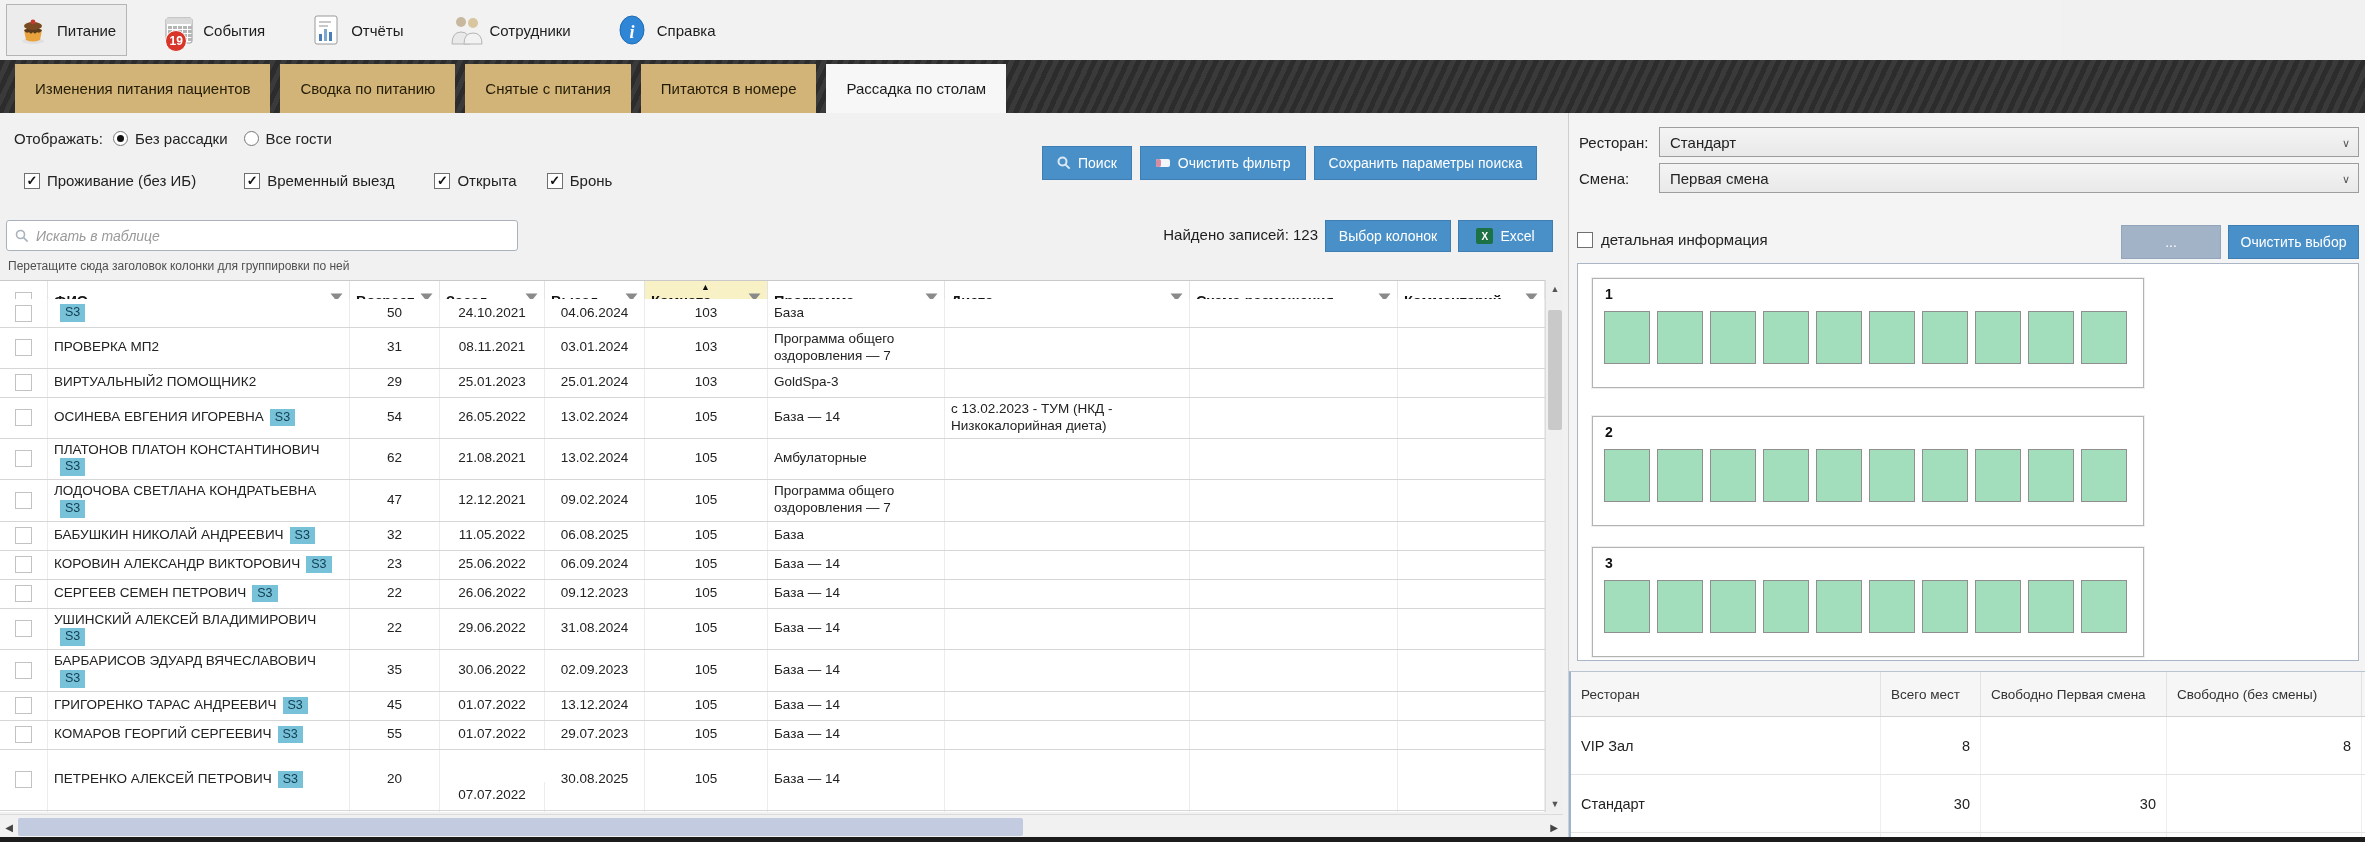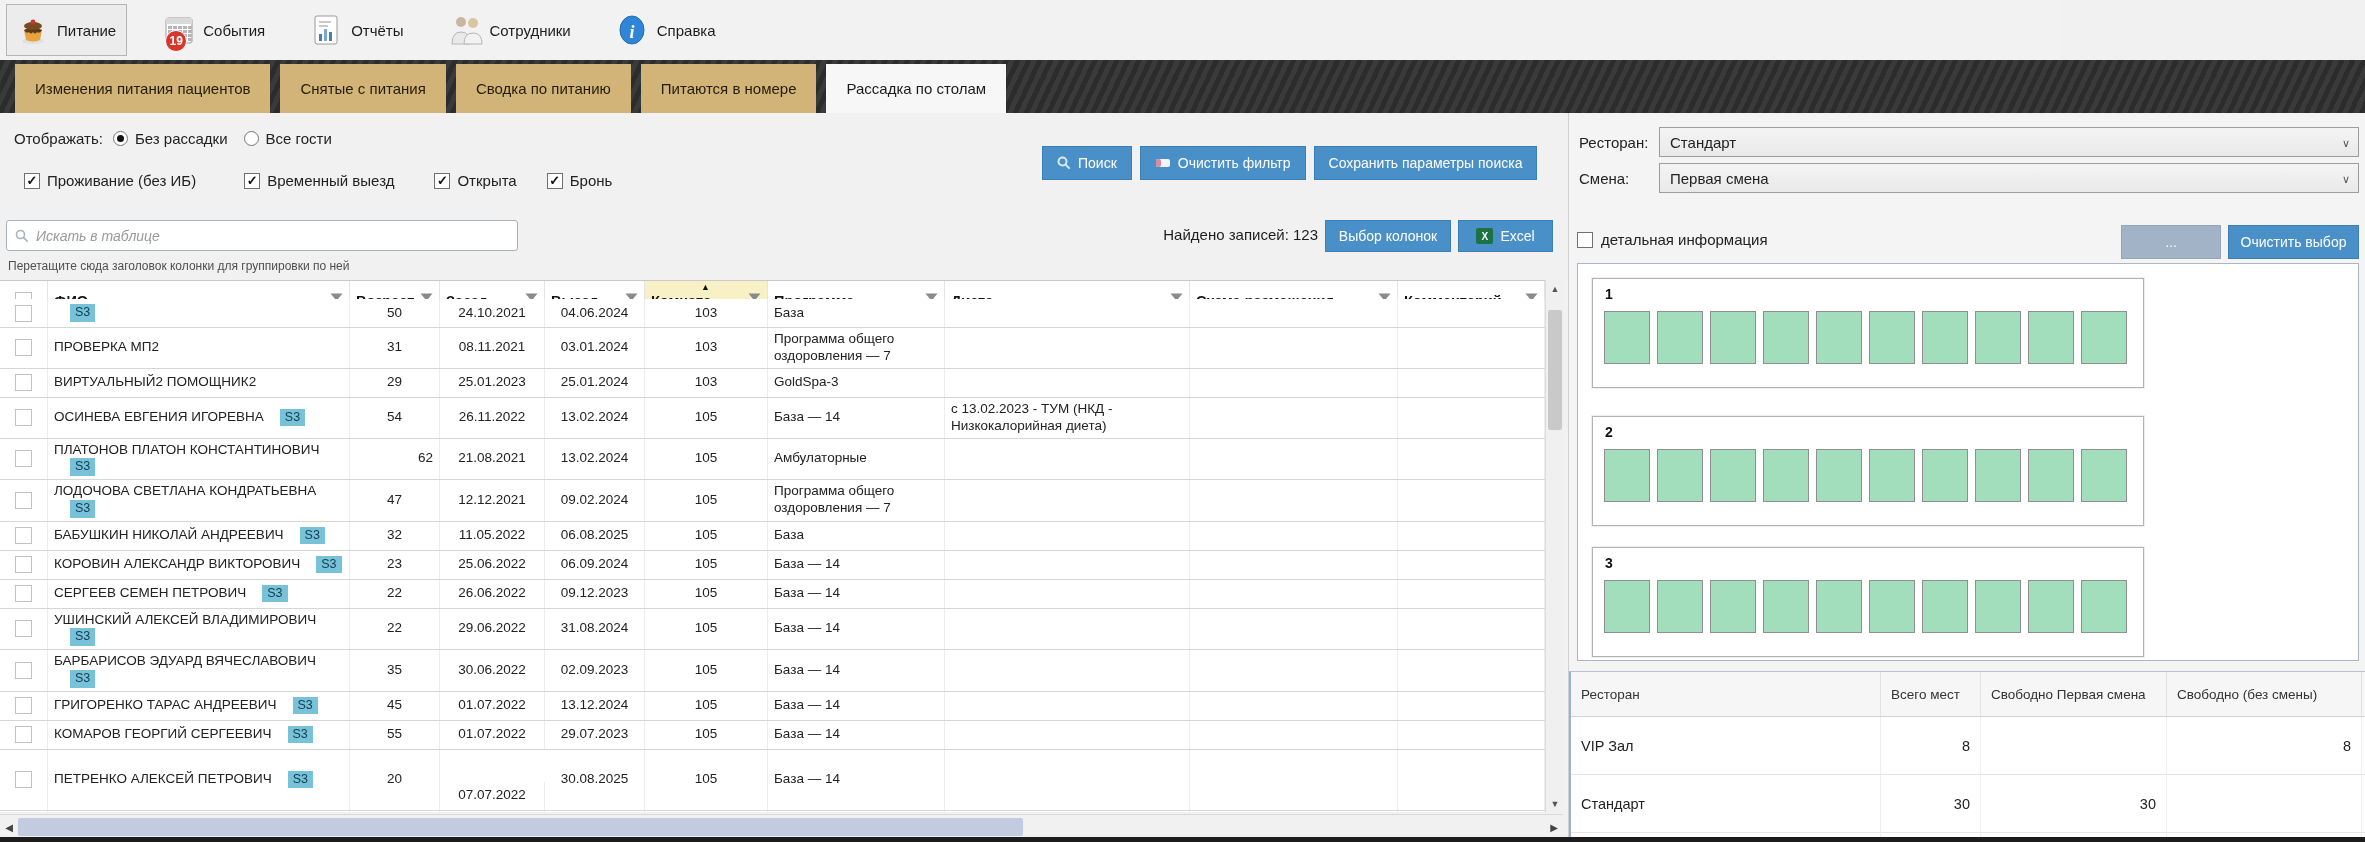--- a/index.html
+++ b/index.html
@@ -51,21 +51,21 @@
   .g-hc { display:flex; align-items:center; font-size:14.5px; font-weight:bold; color:#141414; padding:0 6px; border-right:1px solid #e3e3e3; position:relative; }
   .g-hc .lbl { flex:1; }
   .g-hc.hl { background:#f8f1c6; }
   .sort-up { position:absolute; top:1px; left:50%; margin-left:-5px; font-size:9px; color:#111; }
   .g-body { position:relative; }
   .g-row { display:flex; border-bottom:1px solid #d6d6d6; background:#fff; }
   .g-cell { padding:3px 6px; font-size:13.5px; border-right:1px solid #ececec; display:flex; align-items:center; line-height:1.25; min-height:28px; }
   .g-cell.num { justify-content:center; text-align:center; }
   .g-cell.left { justify-content:flex-start; }
   .rowcb { width:17px; height:17px; border:1px solid #c2c2c2; background:#fff; margin:auto; }
-  .s3 { display:inline-block; background:#77c2d8; color:#123d52; font-size:12.5px; padding:1px 5px; margin-left:16px; }
+  .s3 { display:inline-block; background:#77c2d8; color:#123d52; font-size:12.5px; padding:1px 5px; margin-left:6px; }
   .fio-wrap { display:inline; }
 
   
   .vscroll { position:absolute; left:1545px; top:280px; width:18px; height:532px; background:#f0f0f0; border-left:1px solid #dcdcdc; }
   .vscroll .arr { position:absolute; left:0; width:18px; height:17px; display:flex; align-items:center; justify-content:center; font-size:9px; color:#555; }
   .vscroll .thumb { position:absolute; left:2px; top:30px; width:14px; height:120px; background:#c9c9c9; border-radius:2px; }
   .hscroll { position:absolute; left:0; top:814px; width:1563px; height:24px; background:#f1f1f1; border-top:1px solid #dadada; }
   .hscroll .arr { position:absolute; top:0; width:18px; height:24px; display:flex; align-items:center; justify-content:center; font-size:10px; color:#444; }
   .hscroll .thumb { position:absolute; left:18px; top:3px; width:1005px; height:18px; background:#c3cbe0; border-radius:2px; }
 
@@ -164,22 +164,22 @@
           <ellipse cx="15" cy="16" rx="12" ry="14" fill="#2f86d6"></ellipse>
           <ellipse cx="15" cy="16" rx="12" ry="14" fill="none" stroke="#1f6cb4"></ellipse>
           <text x="15" y="24" font-size="18" font-family="serif" font-style="italic" font-weight="bold" fill="#fff" text-anchor="middle">i</text>
         </svg></span>
       <span class="tb-label">Справка</span>
     </div>
   </div>
 
 <div class="tabbar">
     <div class="tab">Изменения питания пациентов</div>
+    <div class="tab">Сводка по питанию</div>
     <div class="tab">Снятые с питания</div>
-    <div class="tab">Сводка по питанию</div>
     <div class="tab">Питаются в номере</div>
     <div class="tab active">Рассадка по столам</div>
   </div>
 
 <div class="display-row">
   <span>Отображать:</span>
   <span id="radio-slot" style="display: flex; gap: 16px;">
       <span class="radio-group">
         <span class="radio sel"></span>
         <span>Без рассадки</span>
@@ -412,21 +412,21 @@
         <div class="g-cell" style="width: 48px;">
           <span class="rowcb"></span>
         </div>
         <div class="g-cell left" style="width: 302px;">
           <span class="fio-wrap">ОСИНЕВА ЕВГЕНИЯ ИГОРЕВНА<span class="s3">S3</span></span>
         </div>
         <div class="g-cell num" style="width: 90px;">
           <span>54</span>
         </div>
         <div class="g-cell num" style="width: 105px;">
-          <span>26.11.2022</span>
+          <span>26.05.2022</span>
         </div>
         <div class="g-cell num" style="width: 100px;">
           <span>13.02.2024</span>
         </div>
         <div class="g-cell num" style="width: 123px;">
           <span>105</span>
         </div>
         <div class="g-cell left" style="width: 177px;">
           <span>База — 14</span>
         </div>
@@ -440,21 +440,21 @@
           <span></span>
         </div>
       </div>
       <div class="g-row">
         <div class="g-cell" style="width: 48px;">
           <span class="rowcb"></span>
         </div>
         <div class="g-cell left" style="width: 302px;">
           <span class="fio-wrap">ПЛАТОНОВ ПЛАТОН КОНСТАНТИНОВИЧ<span class="s3">S3</span></span>
         </div>
-        <div class="g-cell num" style="width: 90px; justify-content: flex-end;">
+        <div class="g-cell num" style="width: 90px;">
           <span>62</span>
         </div>
         <div class="g-cell num" style="width: 105px;">
           <span>21.08.2021</span>
         </div>
         <div class="g-cell num" style="width: 100px;">
           <span>13.02.2024</span>
         </div>
         <div class="g-cell num" style="width: 123px;">
           <span>105</span>

